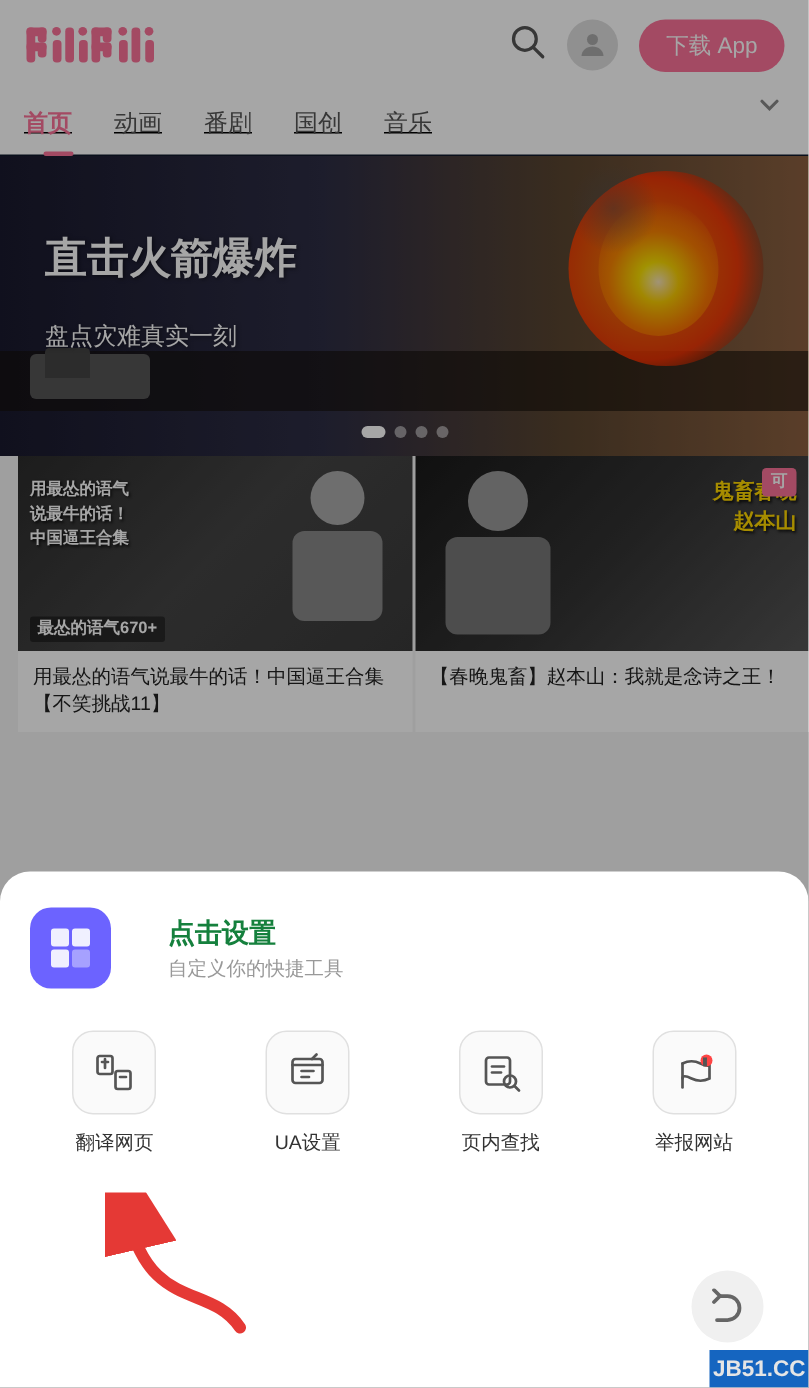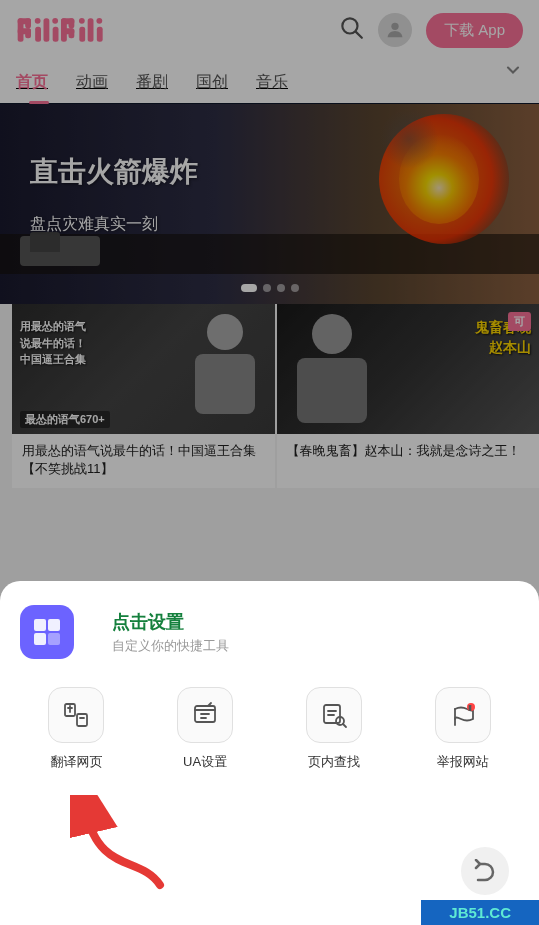--- a/index.html
+++ b/index.html
@@ -334,24 +334,24 @@
       cursor: pointer;
       border: none;
     }
 
     
     .watermark {
       position: absolute;
       bottom: 0;
       right: 0;
       background: #1565c0;
-      color: #5eead4;
+      color: #e5e5e5;
       font-size: 15px;
       font-weight: bold;
-      padding: 4px 28px;
+      padding: 4px 2px;
       z-index: 30;
     }
   </style>
 </head>
 <body>
 
 <div class="header">
   <div class="bilibili-logo">
     <svg viewBox="0 0 120 40" xmlns="http://www.w3.org/2000/svg">
 

